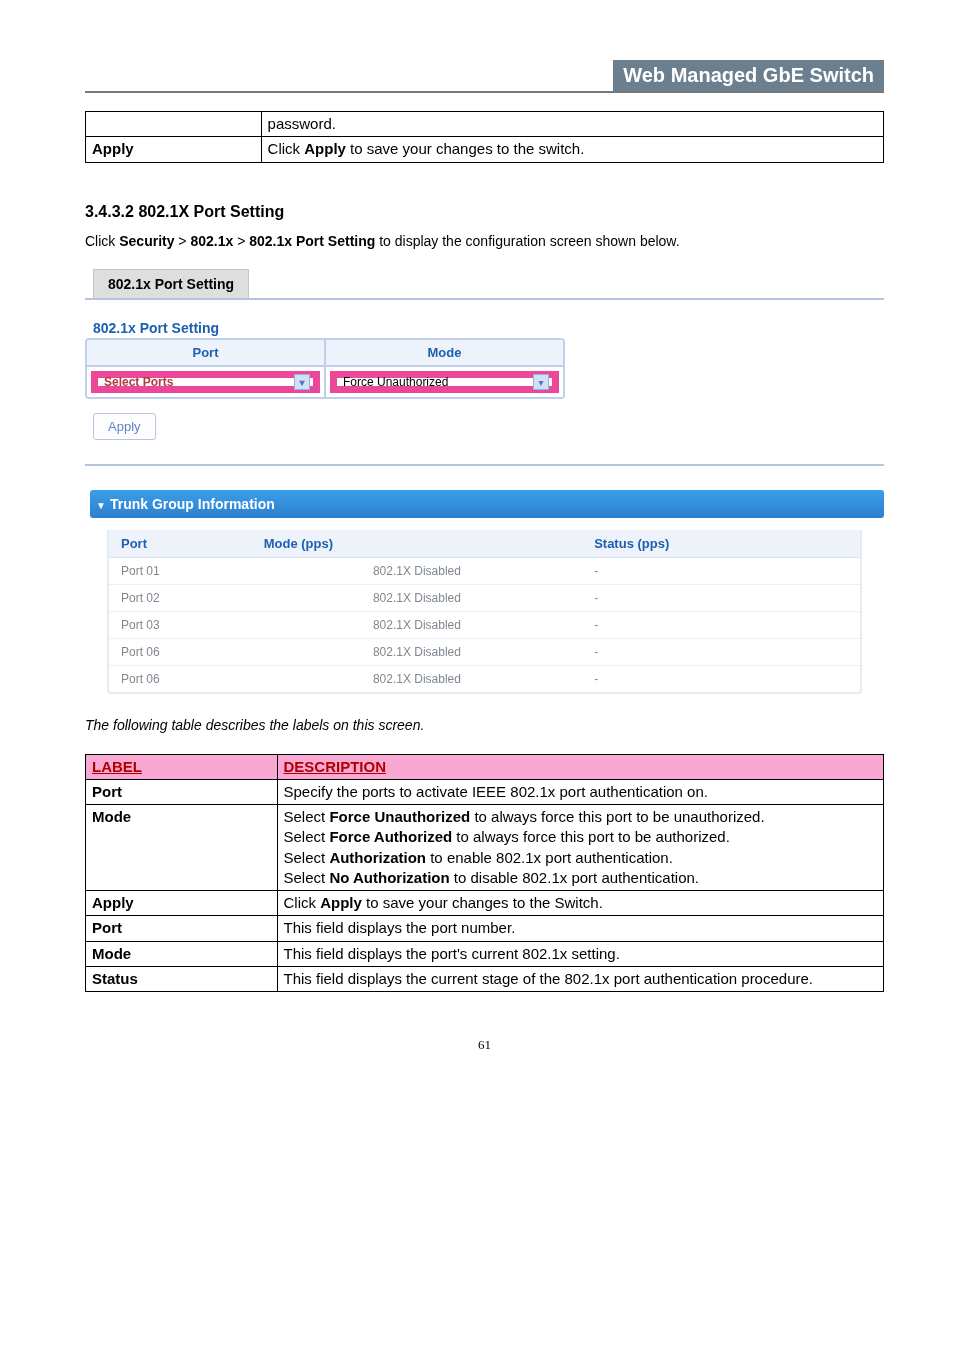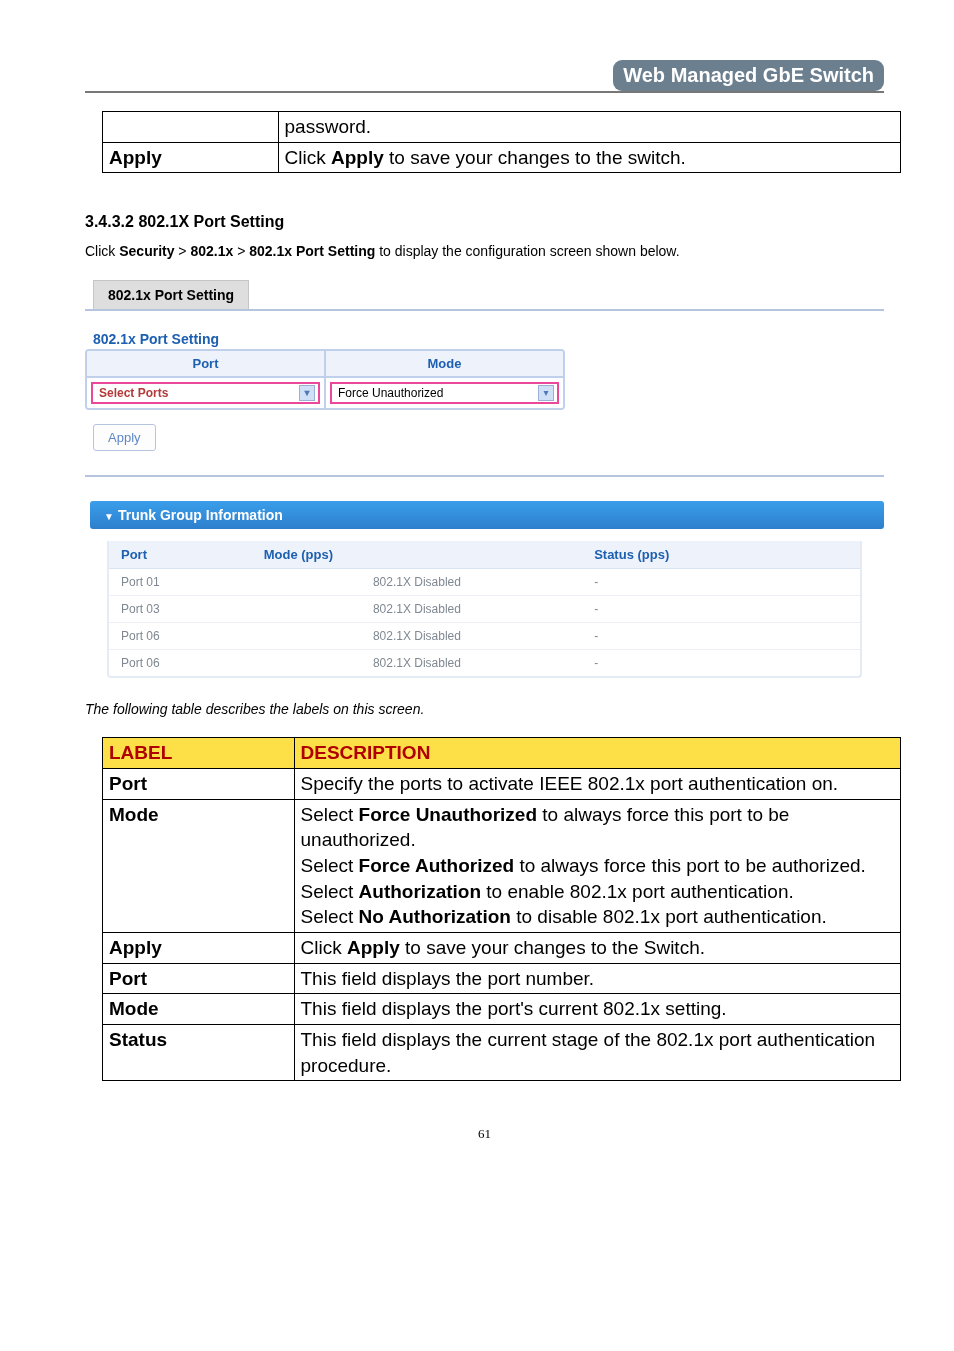--- a/index.html
+++ b/index.html
@@ -17,27 +17,25 @@
       padding-bottom: 0;
       margin-bottom: 18px;
     }
     .header-title {
       display: inline-block;
       background: #6b7f8f;
       color: #fff;
       font-weight: bold;
       font-size: 20px;
       padding: 4px 10px 4px 10px;
-      border-radius: 9px;
     }
     table.bordered {
       border-collapse: collapse;
       width: 100%;
-      font-size: 19px;
-      margin-left: 17px;
+      font-size: 15px;
     }
     table.bordered td, table.bordered th {
       border: 1px solid #000;
       padding: 2px 6px;
       vertical-align: top;
       text-align: left;
       line-height: 1.35;
     }
     .bold { font-weight: bold; }
     .section-heading {
@@ -96,21 +94,21 @@
     }
     .setting-table th + th,
     .setting-table td + td {
       border-left: 2px solid #c1d0ea;
     }
     .setting-table td {
       padding: 4px;
       background: #fff;
     }
     .pseudo-select {
-      border: 2px solid #ec4899;
+      border: 7px solid #ec4899;
       background: #fff;
       width: 100%;
       height: 22px;
       display: flex;
       align-items: center;
       justify-content: space-between;
       padding: 0 3px 0 6px;
       font-family: Verdana, Arial, sans-serif;
       font-size: 12px;
     }
@@ -140,21 +138,21 @@
     .divider {
       border-top: 2px solid #b7c4df;
       margin: 24px 0 24px 0;
     }
     .info-header {
       background: linear-gradient(#3a9eea, #2d7fcd);
       color: #fff;
       font-family: Verdana, Arial, sans-serif;
       font-weight: bold;
       font-size: 14px;
-      padding: 6px 14px;
+      padding: 6px 6px;
       border-radius: 3px;
       margin-left: 5px;
     }
     .info-header .tri { font-size: 10px; vertical-align: middle; margin-right: 4px; }
     .info-table-wrap {
       border-left: 2px solid #e4ebf5;
       border-right: 2px solid #e4ebf5;
       border-bottom: 2px solid #e4ebf5;
       border-radius: 0 0 4px 4px;
       margin: 12px 22px 0 22px;
@@ -176,23 +174,24 @@
       border-bottom: 1px solid #d8e2f1;
       font-size: 13px;
     }
     .info-table td {
       padding: 6px 12px;
       border-top: 1px solid #eceff4;
     }
     .info-table td:nth-child(1){ width: 19%; }
     .info-table td:nth-child(2){ width: 44%; text-align: center; }
     .label-header {
-      background: #fde047;
+      background: #f9a8d4;
       color: #b00000;
       font-weight: bold;
+      text-decoration: underline;
     }
     .page-num {
       text-align: center;
       font-size: 13px;
       margin-top: 45px;
       font-family: 'Times New Roman', serif;
     }
   </style>
 </head>
 <body>
@@ -268,20 +267,25 @@
         <th>Status (pps)</th>
       </tr>
     </thead>
     <tbody id="info-body">
         <tr>
           <td>Port 01</td>
           <td>802.1X Disabled</td>
           <td>-</td>
         </tr>
         <tr>
+          <td>Port 02</td>
+          <td>802.1X Disabled</td>
+          <td>-</td>
+        </tr>
+        <tr>
           <td>Port 03</td>
           <td>802.1X Disabled</td>
           <td>-</td>
         </tr>
         <tr>
           <td>Port 06</td>
           <td>802.1X Disabled</td>
           <td>-</td>
         </tr>
         <tr>

